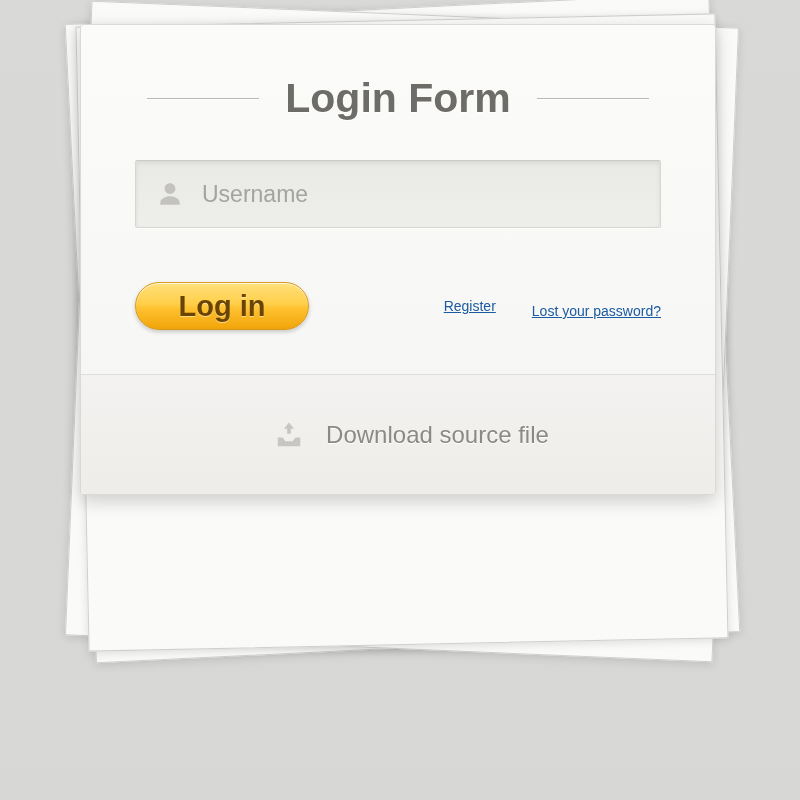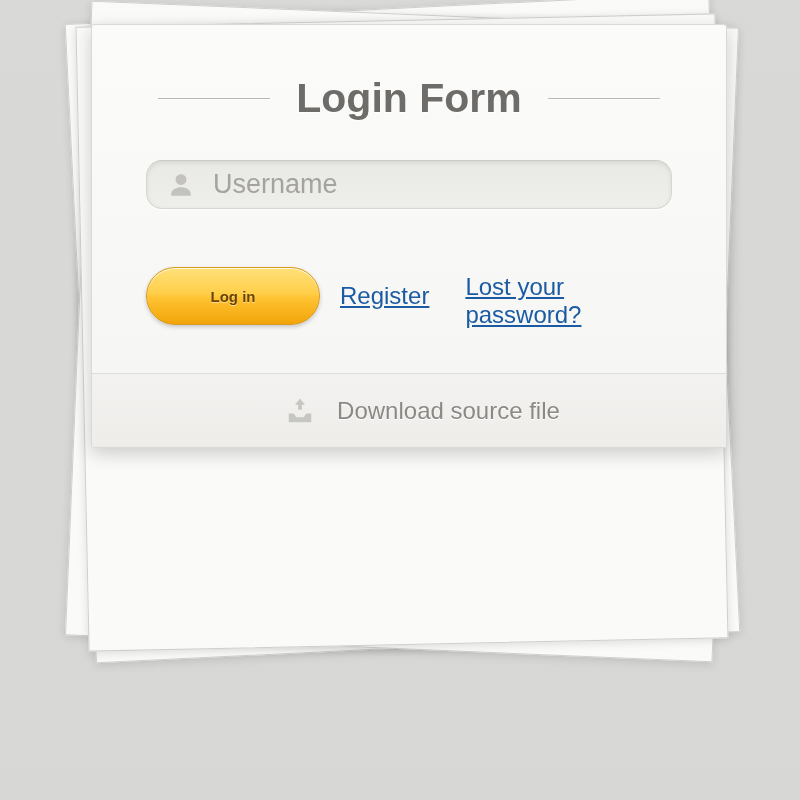--- a/index.html
+++ b/index.html
@@ -8,50 +8,50 @@
   body{background:linear-gradient(#d9d9d7,#d7d7d5);}
 
   .stage{position:relative;width:800px;height:800px;}
 
   
   .sheet{position:absolute;background:#fafaf8;border:1px solid #cfcfcd;box-shadow:0 2px 10px rgba(0,0,0,.12);}
   .sheet.s1{left:80px;top:8px;width:645px;height:640px;transform:rotate(-2.8deg);}
   .sheet.s2{left:78px;top:14px;width:648px;height:635px;transform:rotate(2.4deg);}
   .sheet.s3{left:82px;top:20px;width:640px;height:625px;transform:rotate(-1.2deg);}
 
-  .card{position:absolute;left:91px;top:24px;width:636px;background:linear-gradient(#fbfbf9,#f5f5f3);border:1px solid #d9d9d7;box-shadow:0 6px 18px rgba(0,0,0,.18);border-radius:3px;}
+  .card{position:absolute;left:80px;top:24px;width:636px;background:linear-gradient(#fbfbf9,#f5f5f3);border:1px solid #d9d9d7;box-shadow:0 6px 18px rgba(0,0,0,.18);border-radius:3px;}
 
   .heading{display:flex;align-items:center;justify-content:center;gap:26px;margin-top:50px;}
   .rule{flex:0 0 112px;height:0;border-top:1px solid #b9b8b4;border-bottom:1px solid #fff;}
   h1{margin:0;font-size:41px;font-weight:700;color:#6d6c68;text-shadow:0 1px 0 #fff;}
 
   .form-body{padding:38px 54px 8px 54px;}
 
   .field{position:relative;margin-bottom:24px;}
-  .field input{width:100%;height:49px;border:1px solid #d7d6d2;border-top-color:#cbcac6;border-radius:16px;
+  .field input{width:100%;height:68px;border:1px solid #d7d6d2;border-top-color:#cbcac6;border-radius:2px;
     background:linear-gradient(#e9e9e6,#eeeeeb);
     box-shadow:inset 0 2px 5px rgba(0,0,0,.08),0 1px 0 #fff;
-    padding:0 18px 0 66px;font-size:27px;color:#6a6966;outline:none;}
+    padding:0 18px 0 66px;font-size:23px;color:#6a6966;outline:none;}
   .field input::placeholder{color:#a4a3a0;font-weight:400;}
   .field .icon{position:absolute;left:22px;top:50%;transform:translateY(-50%);fill:#c3c2bf;}
 
   .actions{display:flex;align-items:center;gap:10px;padding:22px 54px 44px 54px;}
   .btn-login{
-    min-width:174px;height:58px;border:1px solid #d89a1f;border-radius:29px;
+    min-width:174px;height:48px;border:1px solid #d89a1f;border-radius:29px;
     background:linear-gradient(#ffe07a 0%,#ffcf4a 45%,#ffc230 55%,#f1a409 100%);
     box-shadow:inset 0 1px 0 rgba(255,255,255,.8),0 2px 4px rgba(0,0,0,.2);
-    color:#6a4400;font-size:15px;font-weight:700;text-shadow:0 1px 0 rgba(255,255,255,.5);
+    color:#6a4400;font-size:29px;font-weight:700;text-shadow:0 1px 0 rgba(255,255,255,.5);
     cursor:pointer;
   }
   .spacer{flex:1;}
-  .link{color:#1b5ba3;font-size:24px;text-decoration:underline;cursor:pointer;}
+  .link{color:#1b5ba3;font-size:14px;text-decoration:underline;cursor:pointer;}
   .link + .link{margin-left:26px;margin-top:10px;}
 
   .footer{border-top:1px solid #dedddb;background:linear-gradient(#f3f2f0,#eeedea);
-    display:flex;align-items:center;justify-content:center;gap:20px;height:74px;
+    display:flex;align-items:center;justify-content:center;gap:20px;height:120px;
     border-radius:0 0 3px 3px;padding-left:25px;}
   .footer .dl-icon{fill:#c6c6c3;}
   .footer .dl-label{color:#8a8985;font-size:24px;text-shadow:0 1px 0 #fff;}
 </style>
 </head>
 <body>
 
 <div class="stage">
   <div class="sheet s1"></div>
   <div class="sheet s2"></div>

